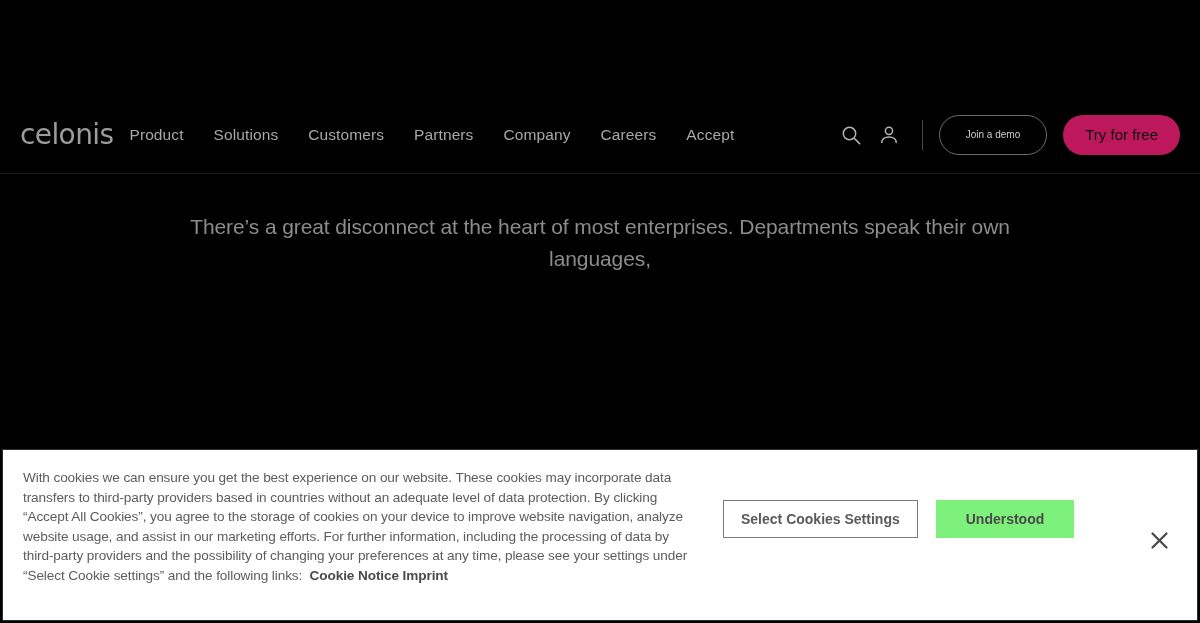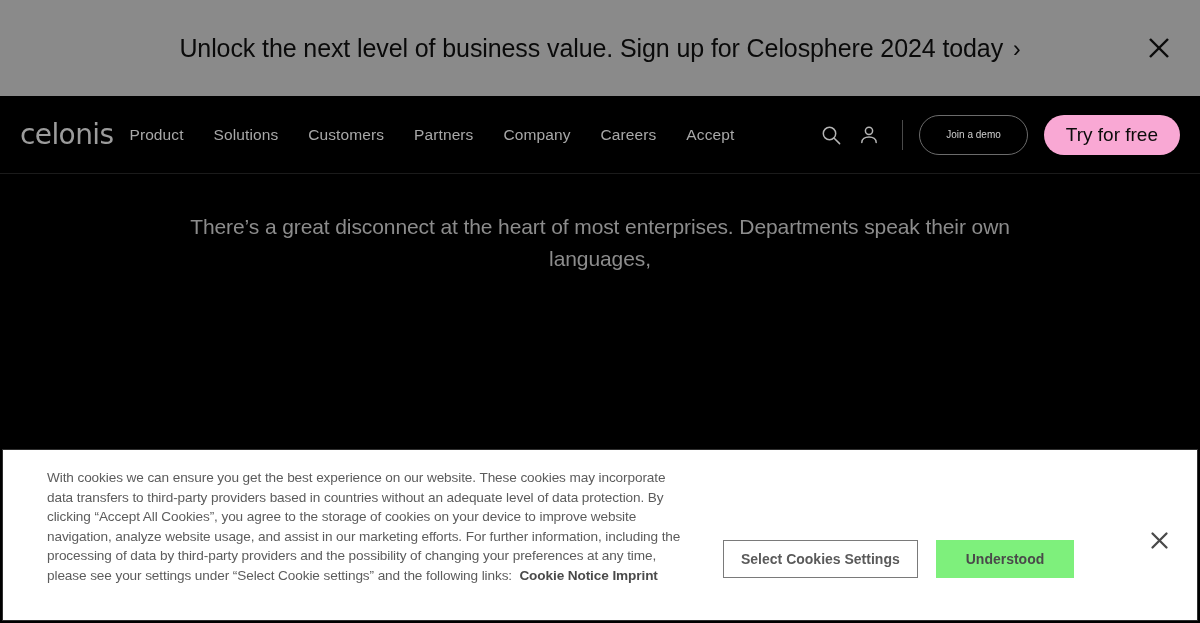--- a/index.html
+++ b/index.html
@@ -120,23 +120,23 @@
     font-family: "Liberation Sans", sans-serif;
     cursor: pointer;
     display: flex; align-items: center; justify-content: center;
     white-space: nowrap;
   }
   .btn-green {
     height: 40px;
     padding: 0 22px;
     border: none;
     border-radius: 999px;
-    background: #f9a8d4;
+    background: #be185d;
     color: #0b0b0b;
-    font-size: 19px;
+    font-size: 15px;
     font-family: "Liberation Sans", sans-serif;
     cursor: pointer;
     margin-left: 16px;
     display: flex; align-items: center; justify-content: center;
     white-space: nowrap;
   }
 
   
   .hero {
     position: absolute;
@@ -172,36 +172,36 @@
     width: 1196px;
     height: 172px;
     background: #ffffff;
     border: 1px solid #2f2f2f;
     display: flex;
     align-items: flex-start;
     padding: 18px 0 0 0;
   }
   .cookie-text {
     flex: 0 0 690px;
-    padding-left: 44px;
+    padding-left: 20px;
     font-size: 13.6px;
     line-height: 19.6px;
     color: #5c5c5c;
     letter-spacing: -0.1px;
   }
   .cookie-link {
     font-weight: 700;
     color: #4a4a4a;
     cursor: pointer;
   }
   .cookie-actions {
     display: flex;
     align-items: center;
     gap: 18px;
-    margin-top: 72px;
+    margin-top: 32px;
     margin-left: 30px;
   }
   .btn-cookie-settings {
     height: 38px;
     padding: 0 17px;
     background: #ffffff;
     border: 1px solid #7a7a7a;
     color: #5a5a5a;
     font-size: 14px;
     font-weight: 700;
@@ -231,31 +231,20 @@
     display: flex; align-items: center; justify-content: center;
     cursor: pointer;
   }
   .cookie-close svg { display: block; }
 </style>
 </head>
 <body>
 
 <div class="page">
 
-  <div class="promo-banner">
-    <div class="promo-text">
-      <span>Unlock the next level of business value. Sign up for Celosphere 2024 today</span><span class="promo-chevron">›</span>
-    </div>
-    <div class="promo-close">
-      <svg width="26" height="26" viewBox="0 0 26 26" aria-hidden="true">
-        <line x1="4" y1="4" x2="22" y2="22" stroke="#0a0a0a" stroke-width="2.4"></line>
-        <line x1="22" y1="4" x2="4" y2="22" stroke="#0a0a0a" stroke-width="2.4"></line>
-      </svg>
-    </div>
-  </div>
 
   <div class="navbar">
     <div class="logo">celonis</div>
 
     <div class="nav-links">
       <span class="nav-link">Product</span>
       <span class="nav-link">Solutions</span>
       <span class="nav-link">Customers</span>
       <span class="nav-link">Partners</span>
       <span class="nav-link">Company</span>

